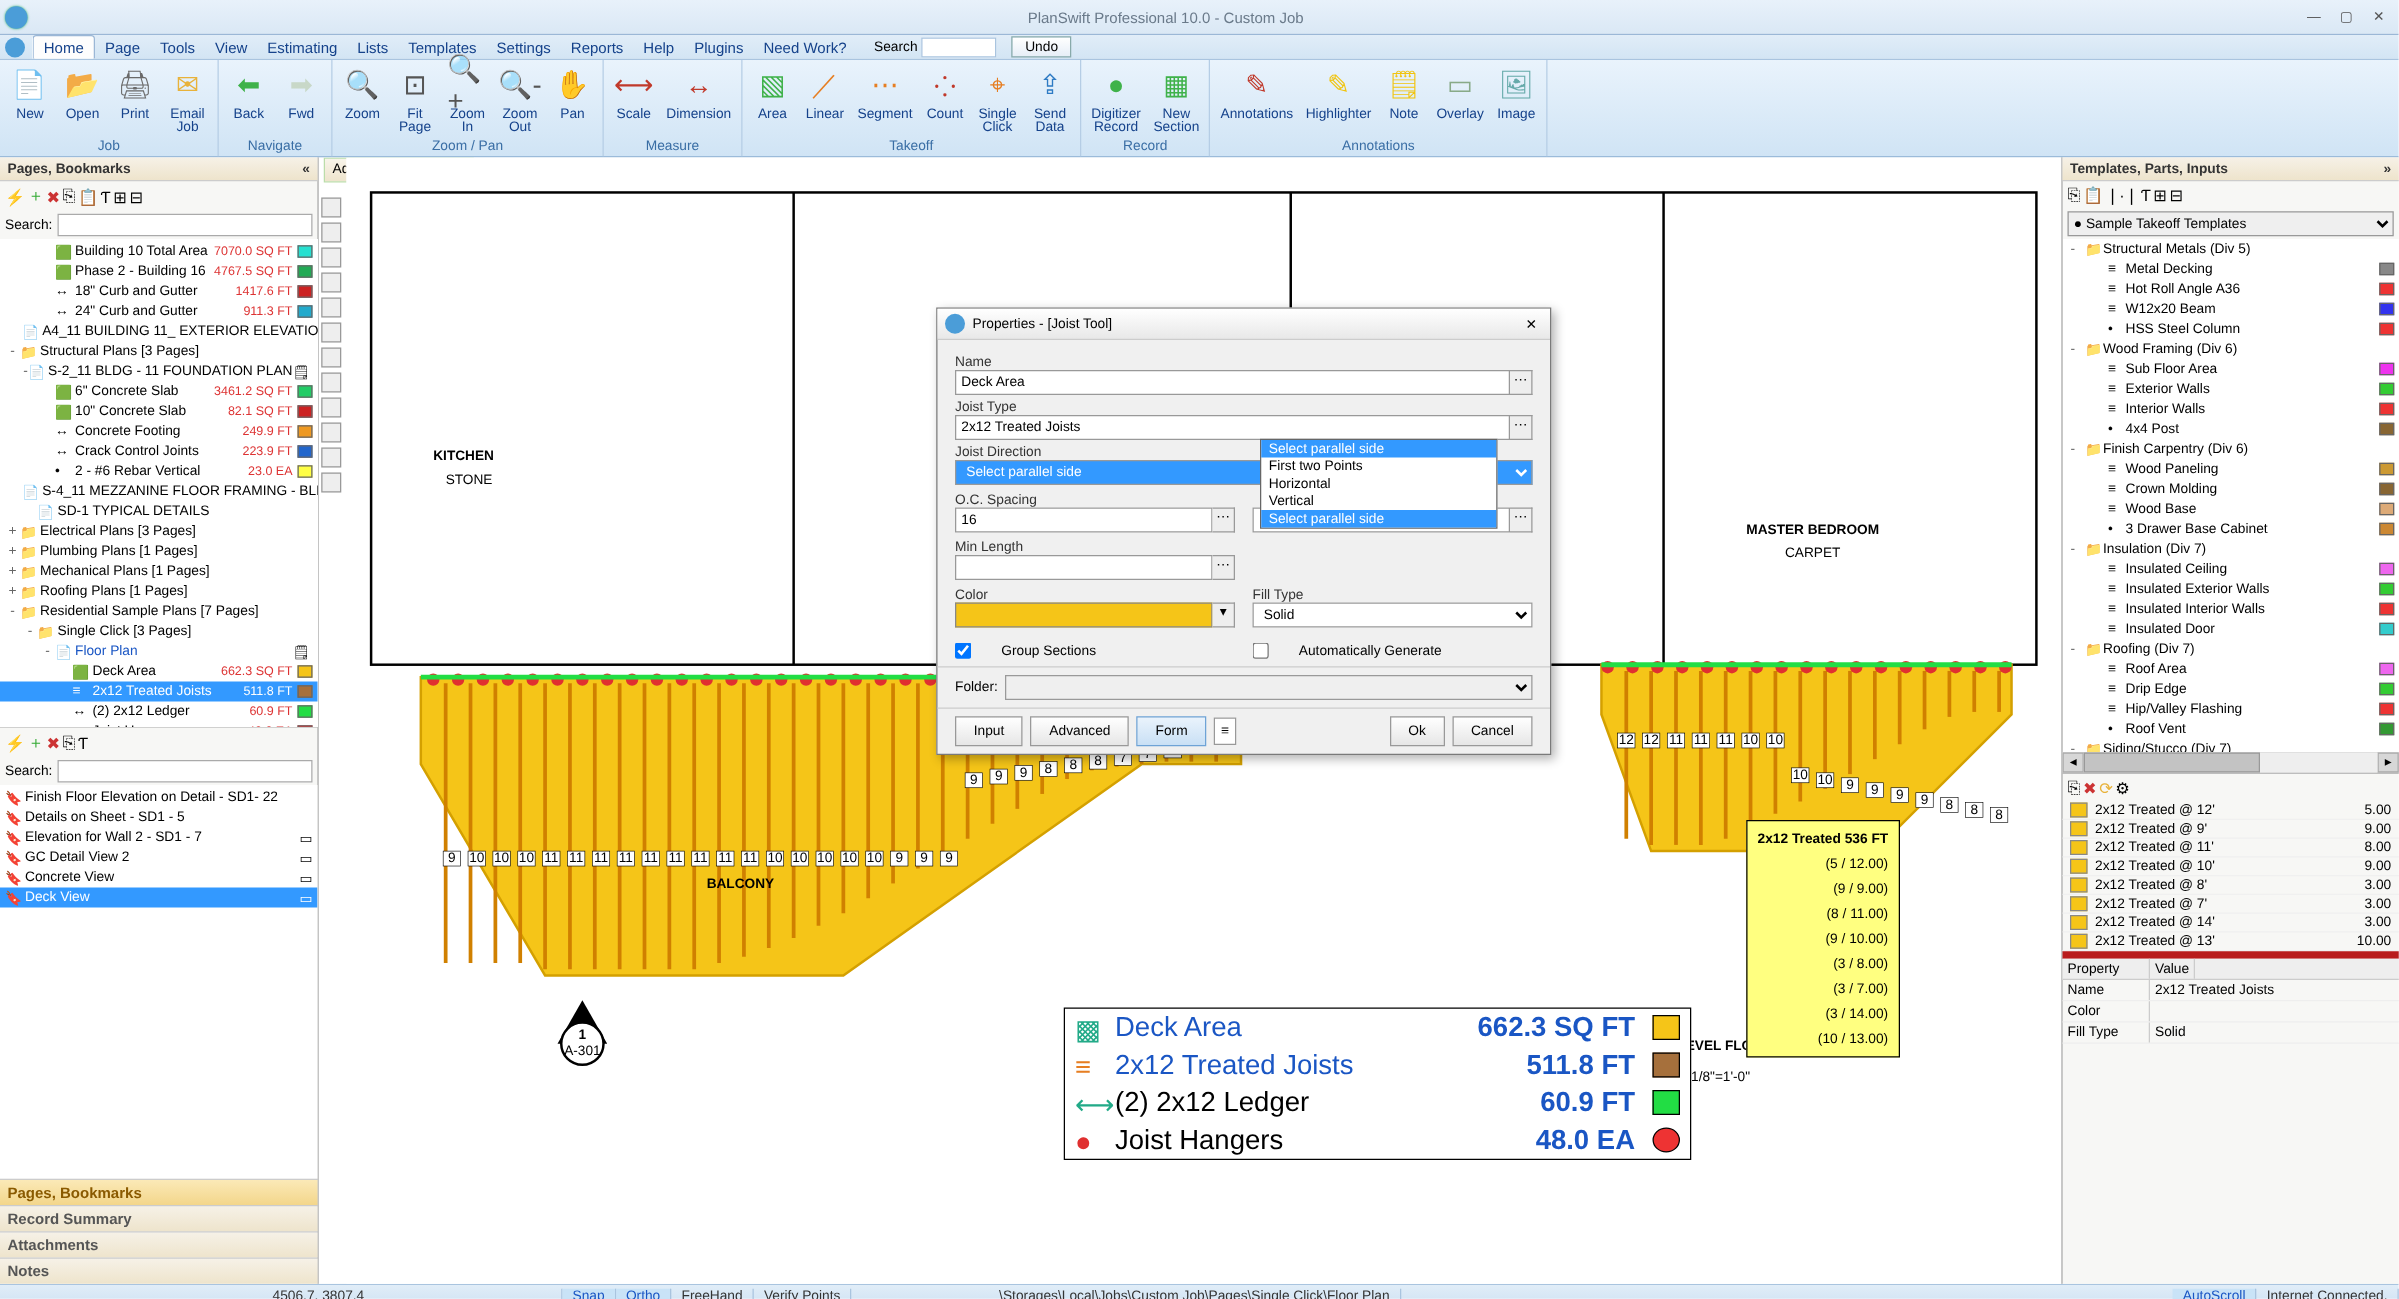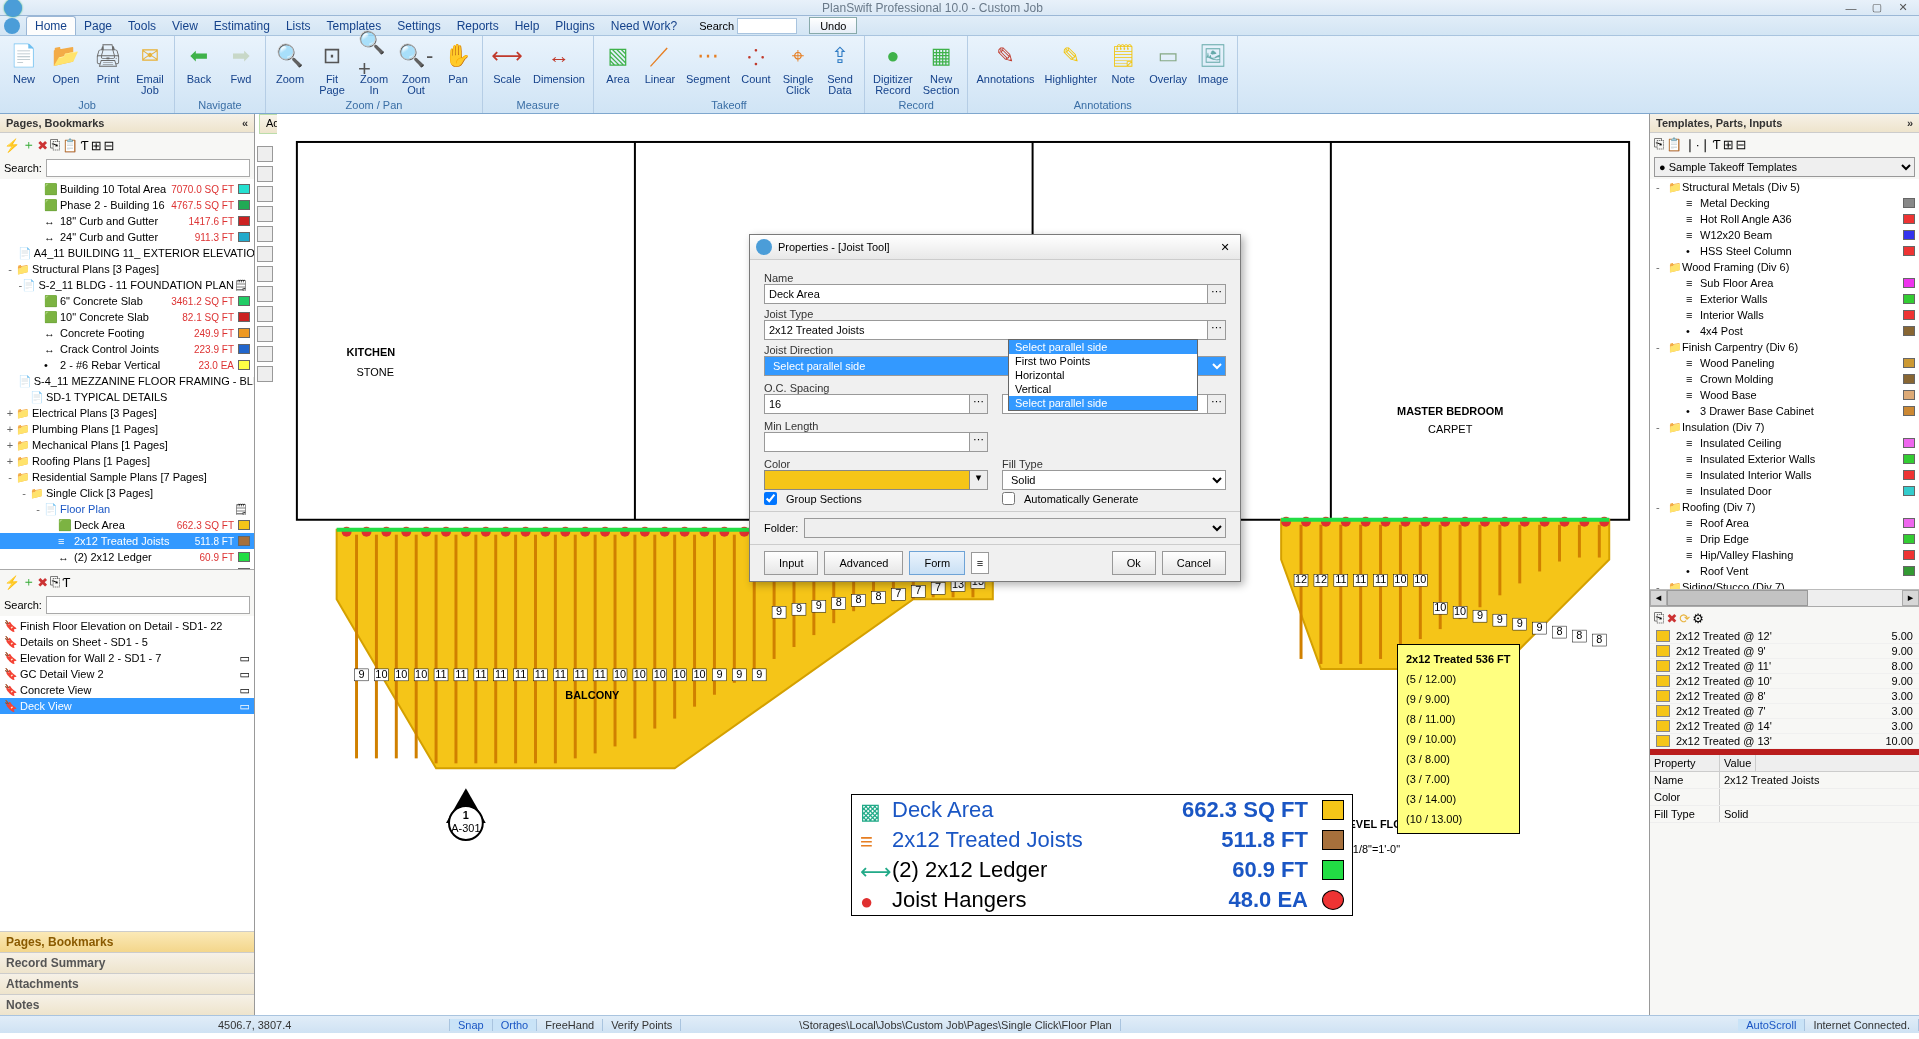--- a/index.html
+++ b/index.html
@@ -1,17 +1,17 @@
 <!DOCTYPE html>
 <html><head>
 <meta charset="utf-8">
 <style>
 * { margin:0; padding:0; box-sizing:border-box; font-family:"Segoe UI",Tahoma,sans-serif; font-size:11px; }
 body { background:#fff; width:1919px; height:1039px; overflow:hidden; user-select:none; }
-.titlebar { height:16px; background:linear-gradient(#e8f1fa,#dae8f5); display:flex; align-items:center; padding:0 4px; border-bottom:1px solid #9bb7d6; }
+.titlebar { height:28px; background:linear-gradient(#e8f1fa,#dae8f5); display:flex; align-items:center; padding:0 4px; border-bottom:1px solid #9bb7d6; }
 .titlebar .logo { width:18px; height:18px; border-radius:50%; background:#4b9dd8; margin-right:6px; box-shadow:0 0 2px #2a6; display:inline-block; }
 .titlebar .title { flex:1; text-align:center; color:#6a7a8a; font-size:12px; }
 .titlebar .wbtn { width:24px; height:18px; display:flex; align-items:center; justify-content:center; color:#555; margin-left:2px; }
 .menubar { height:20px; background:linear-gradient(#e1edf8,#d3e5f4); display:flex; align-items:center; padding-left:4px; border-bottom:1px solid #a9c4df; gap:2px; }
 .menubar .mtab { padding:2px 8px; font-size:12px; color:#15428b; }
 .menubar .mtab.active { background:#fdfdfd; border:1px solid #9bb7d6; border-bottom:none; border-radius:3px 3px 0 0; }
 .menubar .search input { width:60px; height:16px; border:1px solid #a9c4df; padding:0 3px; font-size:11px; }
 .menubar button.undo { height:17px; padding:0 10px; margin-left:10px; background:linear-gradient(#fff,#e6eef7); border:1px solid #8aa; font-size:11px; }
 .ribbon { height:78px; background:linear-gradient(#e9f3fc,#d0e4f5); border-bottom:1px solid #7fa7ce; display:flex; }
 .rgroup { border-right:1px solid #b5cde5; padding:2px 4px 0; display:flex; flex-direction:column; }
@@ -60,40 +60,40 @@
 .dialog .dtitle .ic { width:16px; height:16px; background:#4b9dd8; border-radius:50%; margin-right:6px; }
 .dialog .dtitle .x { margin-left:auto; width:18px; text-align:center; }
 .dbody { padding:8px 14px 4px; }
 .dbody .fr { display:flex; gap:14px; margin-bottom:2px; }
 .dbody .col { flex:1; display:flex; flex-direction:column; }
 .dbody label { font-size:11px; color:#333; margin-top:4px; }
 .dbody .inp { display:flex; }
 .dbody .inp input, .dbody .inp select { flex:1; height:20px; border:1px solid #999; padding:0 4px; font-size:11px; background:#fff; }
 .dbody .inp .dd { width:18px; border:1px solid #999; border-left:none; background:#eee; text-align:center; }
 .dbody .colorbox { height:20px; background:#f5c518; border:1px solid #888; }
-.dbody .chk { display:flex; align-items:flex-end; gap:9px; margin-top:0; }
+.dbody .chk { display:flex; align-items:flex-end; gap:24px; margin-top:10px; }
 .dbody .chk input { width:13px; height:13px; }
 .dfolder { border-top:1px solid #ccc; padding:6px 14px; display:flex; align-items:center; gap:6px; }
 .dfolder select { flex:1; height:20px; border:1px solid #999; }
 .dbtns { border-top:1px solid #ccc; padding:6px 14px; display:flex; gap:6px; align-items:center; }
 .dbtns button { height:24px; padding:0 14px; background:linear-gradient(#fff,#e6e6e6); border:1px solid #999; font-size:11px; }
 .dbtns button.primary { background:linear-gradient(#eaf3fc,#c9e0f5); border:1px solid #6ea3d6; }
 .dropdown { position:absolute; border:1px solid #666; background:#fff; font-size:11px; }
 .dropdown div { padding:1px 6px; }
 .dropdown div.hl { background:#3399ff; color:#fff; }
 .statusbar { height:18px; background:linear-gradient(#e1edf8,#cfe2f3); border-top:1px solid #a9c4df; display:flex; align-items:center; font-size:11px; color:#333; }
 .statusbar .cell { padding:0 8px; border-right:1px solid #a9c4df; }
 .statusbar .fill { flex:1; }
 .legendbox { position:absolute; background:#fff; border:1.5px solid #000; }
 .legendbox .lr { display:flex; align-items:center; padding:2px 8px; gap:8px; }
 .legendbox .lic { width:24px; height:22px; }
 .legendbox .ltxt { font-size:22px; font-weight:500; }
 .legendbox .lval { margin-left:auto; font-size:22px; font-weight:bold; color:#1a56c4; }
 .legendbox .lsw { width:22px; height:20px; border:1px solid #000; margin-left:6px; }
-.ytag { position:absolute; background:#ffff80; border:1px solid #000; padding:4px 8px; font-size:16px; color:#000; text-align:left; line-height:20px; }
+.ytag { position:absolute; background:#ffff80; border:1px solid #000; padding:4px 8px; font-size:16px; color:#000; text-align:right; line-height:20px; }
 .parttable { }
 .parttable .pr { display:flex; align-items:center; padding:1px 6px; border-bottom:1px solid #f0f0f0; }
 .parttable .pr .pic { width:14px; height:12px; background:#f5c518; border:1px solid #888; margin-right:6px; }
 .parttable .pr .pv { margin-left:auto; }
 .hscroll { height:17px; background:#e8e8e8; border-top:1px solid #bbb; display:flex; }
 .hscroll .ar { width:17px; background:#d7d7d7; border:1px solid #aaa; text-align:center; }
 .hscroll .track { flex:1; background:#eee; position:relative; }
 .hscroll .thumb { position:absolute; height:100%; background:#c3c3c3; border:1px solid #999; }
 </style>
 </head>

